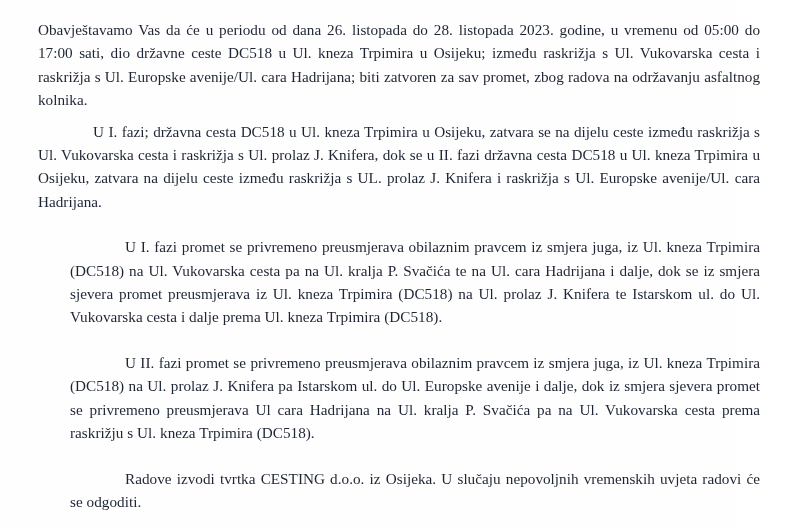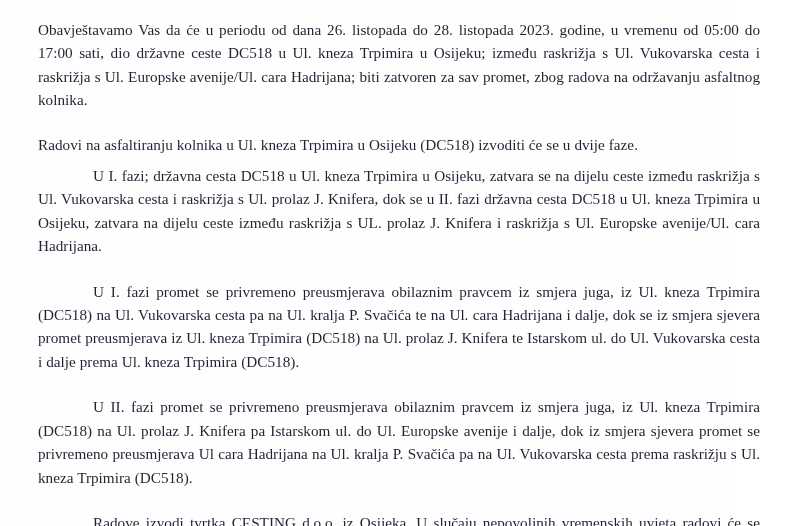--- a/index.html
+++ b/index.html
@@ -41,40 +41,40 @@
     text-indent: 55px;
   }
   p.para.gap-lg {
     margin-top: 21px;
   }
   p.para.gap-sm {
     margin-top: 8px;
   }
   p.para.gap-md {
     margin-top: 22px;
+    margin-left: 32px;
   }
   
   p.para::after {
     content: "";
     display: inline-block;
     width: 100%;
   }
   p.para.no-stretch::after {
     display: none;
   }
 </style>
 </head>
 <body style="background: rgb(255, 255, 255);">
 
 <div id="page">
   <div class="doc-body">
 
     <p class="para no-stretch" style="color: rgb(29, 36, 51);">Obavještavamo Vas da će u periodu od dana 26. listopada do 28. listopada 2023. godine, u vremenu od 05:00 do 17:00 sati, dio državne ceste DC518 u Ul. kneza Trpimira u Osijeku; između raskrižja s Ul. Vukovarska cesta i raskrižja s Ul. Europske avenije/Ul. cara Hadrijana; biti zatvoren za sav promet, zbog radova na održavanju asfaltnog kolnika.</p>
 
-    <p class="para gap-lg no-stretch" style="color: rgb(29, 36, 51);">Radovi na asfaltiranju kolnika u Ul. kneza Trpimira u Osijeku (DC518) izvoditi će se u dvije faze.</p>
 
     <p class="para indent gap-sm no-stretch" style="color: rgb(29, 36, 51);">U I. fazi; državna cesta DC518 u Ul. kneza Trpimira u Osijeku, zatvara se na dijelu ceste između raskrižja s Ul. Vukovarska cesta i raskrižja s Ul. prolaz J. Knifera, dok se u II. fazi državna cesta DC518 u Ul. kneza Trpimira u Osijeku, zatvara na dijelu ceste između raskrižja s UL. prolaz J. Knifera i raskrižja s Ul. Europske avenije/Ul. cara Hadrijana.</p>
 
     <p class="para indent gap-md no-stretch" style="color: rgb(29, 36, 51);">U I. fazi promet se privremeno preusmjerava obilaznim pravcem iz smjera juga, iz Ul. kneza Trpimira (DC518) na Ul. Vukovarska cesta pa na Ul. kralja P. Svačića te na Ul. cara Hadrijana i dalje, dok se iz smjera sjevera promet preusmjerava iz Ul. kneza Trpimira (DC518) na Ul. prolaz J. Knifera te Istarskom ul. do Ul. Vukovarska cesta i dalje prema Ul. kneza Trpimira (DC518).</p>
 
     <p class="para indent gap-md no-stretch" style="color: rgb(29, 36, 51);">U II. fazi promet se privremeno preusmjerava obilaznim pravcem iz smjera juga, iz Ul. kneza Trpimira (DC518) na Ul. prolaz J. Knifera pa Istarskom ul. do Ul. Europske avenije i dalje, dok iz smjera sjevera promet se privremeno preusmjerava Ul cara Hadrijana na Ul. kralja P. Svačića pa na Ul. Vukovarska cesta prema raskrižju s Ul. kneza Trpimira (DC518).</p>
 
     <p class="para indent gap-md no-stretch" style="color: rgb(29, 36, 51);">Radove izvodi tvrtka CESTING d.o.o. iz Osijeka. U slučaju nepovoljnih vremenskih uvjeta radovi će se odgoditi.</p>
 
   </div>

